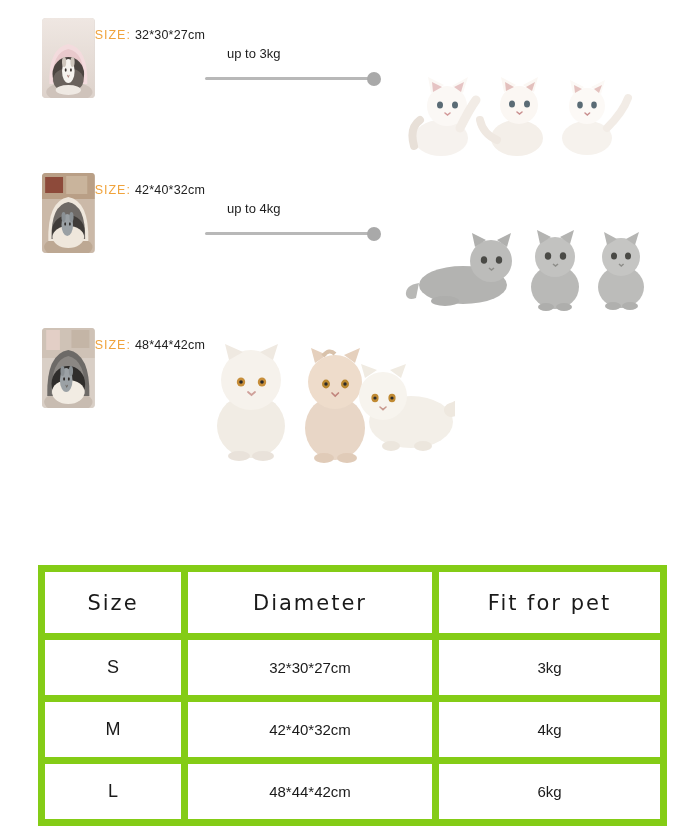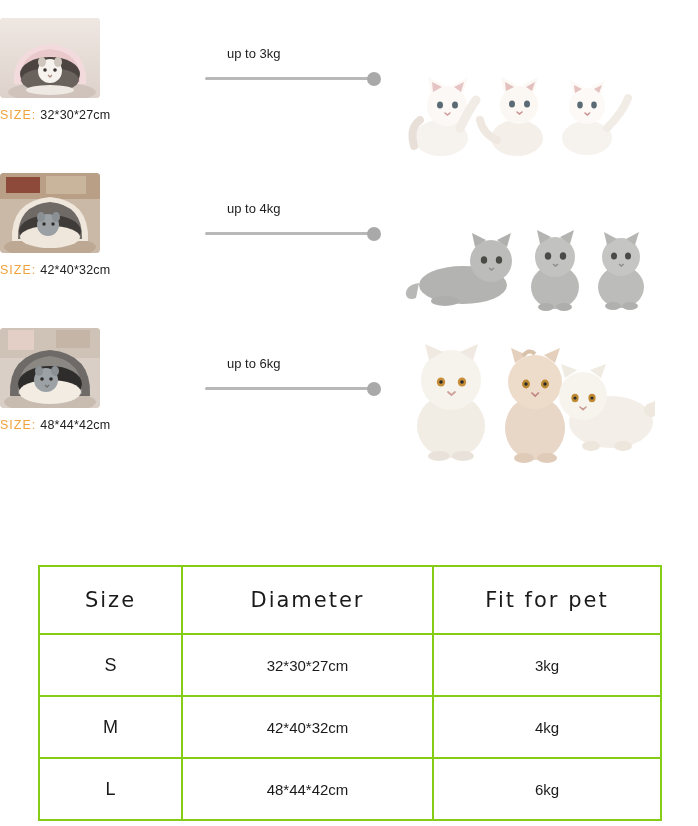--- a/index.html
+++ b/index.html
@@ -23,22 +23,23 @@
   }
   .row {
     position: relative;
     height: 155px;
     display: flex;
     align-items: flex-start;
   }
 
   .prod-col {
     width: 205px;
+    padding-left: 42px;
     display: flex;
-    flex-direction: column;
+    flex-direction: row;
     align-items: flex-start;
   }
   .prod-img {
     width: 100px;
     height: 80px;
     border-radius: 4px;
     overflow: hidden;
     position: relative;
     background: #ddd7d2;
   }
@@ -113,21 +114,21 @@
     left: 38px;
     top: 565px;
     width: 622px;
   }
   table.size-table {
     border-collapse: collapse;
     width: 100%;
     table-layout: fixed;
   }
   table.size-table td, table.size-table th {
-    border: 2px solid #84cc16;
+    border: 7px solid #84cc16;
     text-align: center;
     font-weight: normal;
   }
   table.size-table thead th {
     height: 68px;
     font-size: 21px;
     letter-spacing: 2px;
     color: #1a1a1a;
     font-family: "DejaVu Sans", sans-serif;
   }
@@ -326,27 +327,20 @@
           <circle cx="42" cy="51" r="1.8" fill="#2e2b29"></circle>
           <circle cx="51" cy="51" r="1.8" fill="#2e2b29"></circle>
           <path d="M45 57 l2 2 l2 -2" stroke="#6f6b67" stroke-width="1.3" fill="none"></path>
         </svg>
       </div>
       <div class="size-label">
         <span class="key">SIZE:</span><span class="val">48*44*42cm</span>
       </div>
     </div>
 
-    <div class="arrow-col">
-      <div class="weight-text">up to 6kg</div>
-      <div class="arrow-line">
-        <div class="bar"></div>
-        <div class="dot"></div>
-      </div>
-    </div>
 
     <div class="cats-col">
       <svg width="250" height="140" viewBox="0 0 250 140" aria-hidden="true">
 
         <g>
           <ellipse cx="46" cy="98" rx="34" ry="32" fill="#f1ece4"></ellipse>
           <circle cx="46" cy="52" r="30" fill="#f6f2ec"></circle>
           <path d="M24 32 l-4 -16 l18 8 Z" fill="#efe9e1"></path>
           <path d="M68 32 l5 -16 l-18 8 Z" fill="#efe9e1"></path>
           <ellipse cx="36" cy="54" rx="4.2" ry="4.6" fill="#c78e3a"></ellipse>

